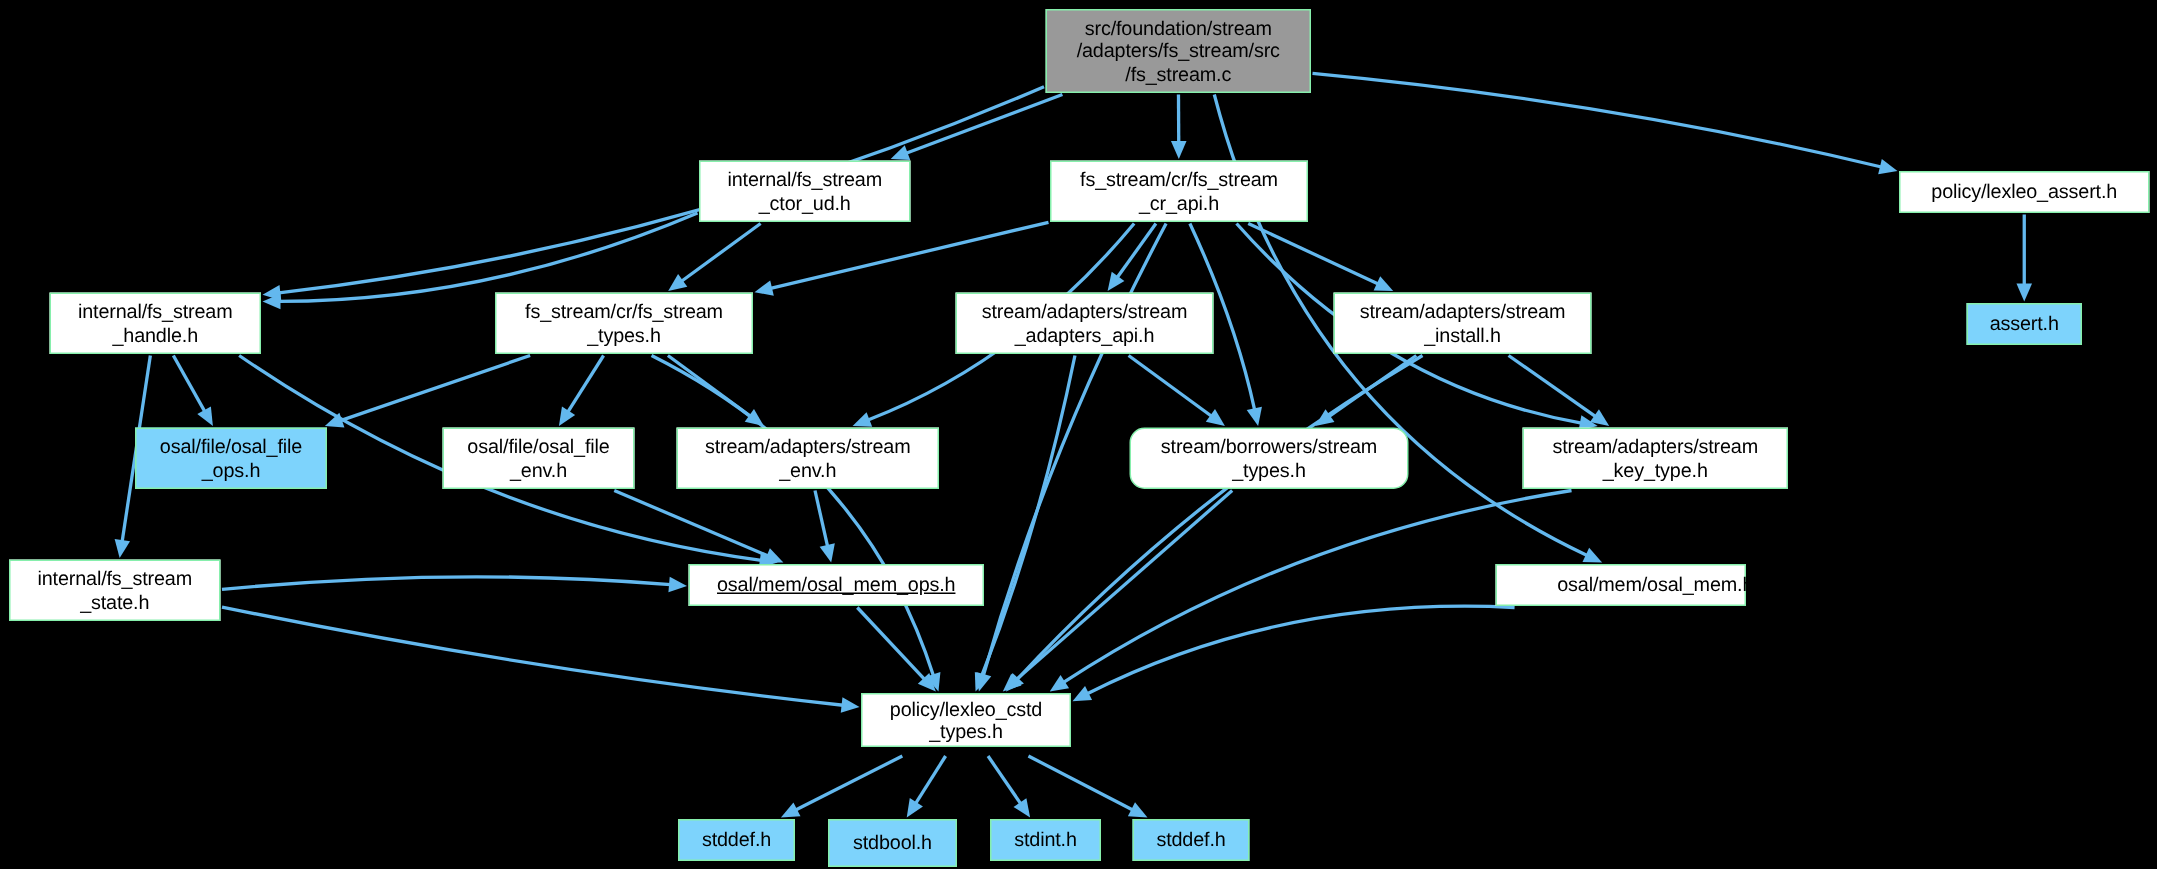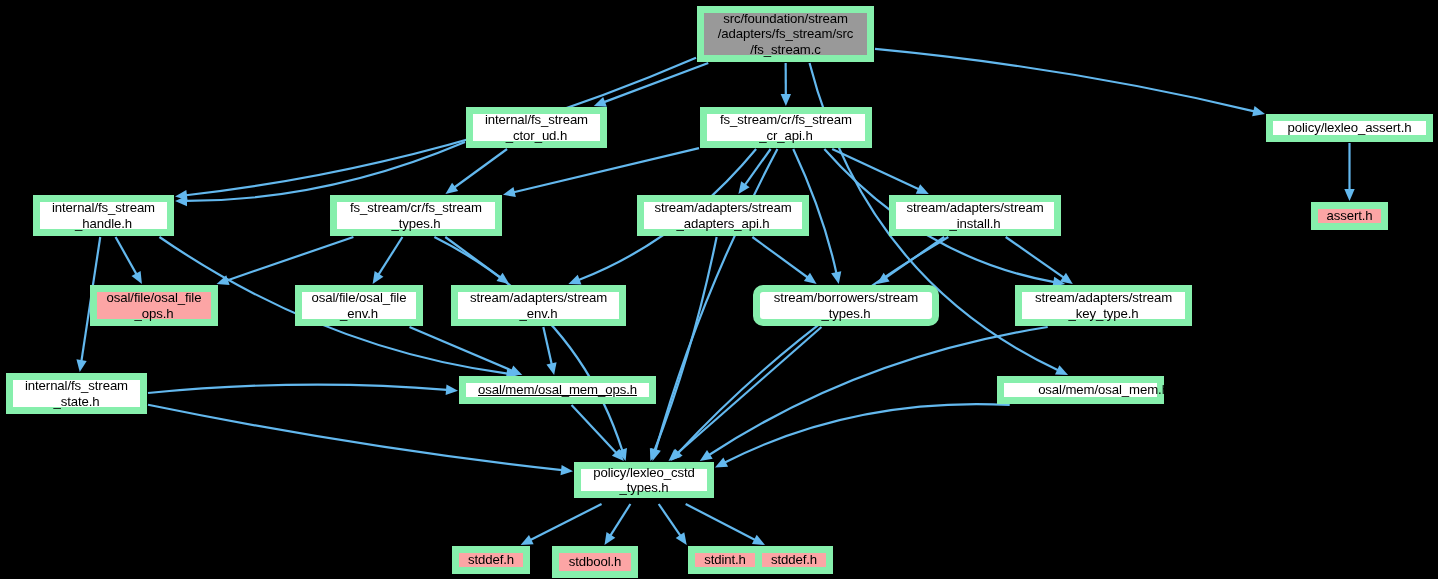--- a/index.html
+++ b/index.html
@@ -18,35 +18,35 @@
   svg#edges {
     position: absolute;
     left: 0;
     top: 0;
     width: 1438px;
     height: 579px;
   }
   .node {
     position: absolute;
     box-sizing: border-box;
-    border: 7px solid #86efac;
+    border: 1px solid #86efac;
     background: #ffffff;
     color: #000000;
     font-size: 13.2px;
     line-height: 15.5px;
     display: flex;
     align-items: center;
     justify-content: center;
     text-align: center;
     white-space: pre-line;
     letter-spacing: -0.1px;
     z-index: 2;
   }
   .node.sys {
-    background: #fca5a5;
+    background: #7dd3fc;
   }
   .node.root {
     background: #999999;
   }
   .edge {
     fill: none;
     stroke: #63b8ee;
     stroke-width: 2.2;
   }
   .arrowfill {
@@ -167,16 +167,16 @@
       <div class="node" style="left: 1015px; top: 285px; width: 177px; height: 41px;">stream/adapters/stream
 _key_type.h</div>
       <div class="node" style="left: 6px; top: 373px; width: 141px; height: 41px;">internal/fs_stream
 _state.h</div>
       <div class="node" style="left: 459px; top: 376px; width: 197px; height: 28px; text-decoration: underline;">osal/mem/osal_mem_ops.h</div>
       <div class="node" style="left: 997px; top: 376px; width: 167px; height: 28px; padding-left: 46px;">osal/mem/osal_mem.h</div>
       <div class="node" style="left: 574px; top: 462px; width: 140px; height: 36px;">policy/lexleo_cstd
 _types.h</div>
       <div class="node sys" style="left: 452px; top: 546px; width: 78px; height: 28px;">stddef.h</div>
       <div class="node sys" style="left: 552px; top: 546px; width: 86px; height: 32px;">stdbool.h</div>
-      <div class="node sys" style="left: 660px; top: 546px; width: 74px; height: 28px; margin-left: 28px;">stdint.h</div>
+      <div class="node sys" style="left: 660px; top: 546px; width: 74px; height: 28px;">stdint.h</div>
       <div class="node sys" style="left: 755px; top: 546px; width: 78px; height: 28px;">stddef.h</div>
     </div>
 </div>
 
 </body></html>

